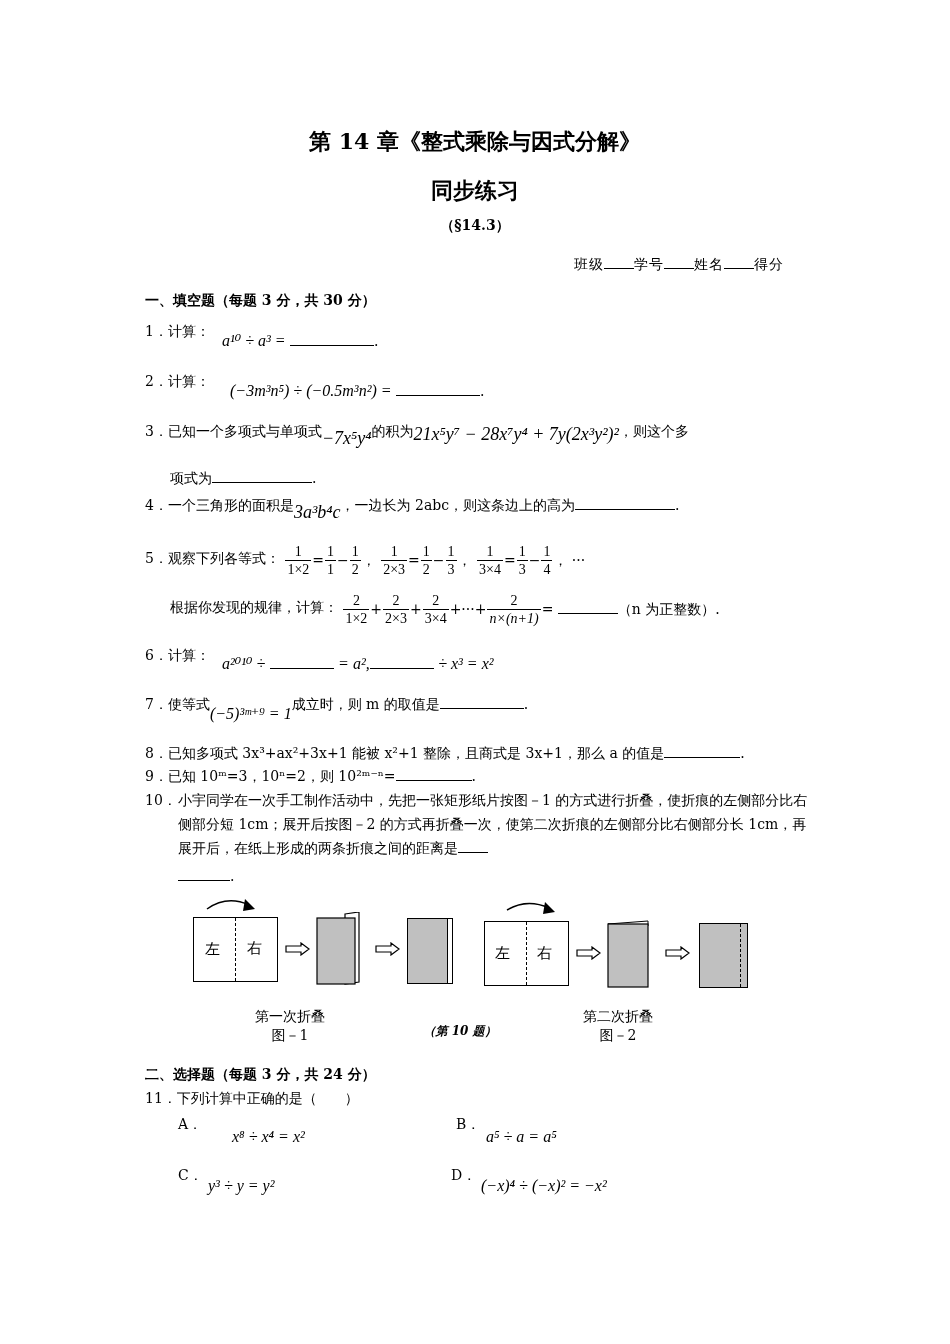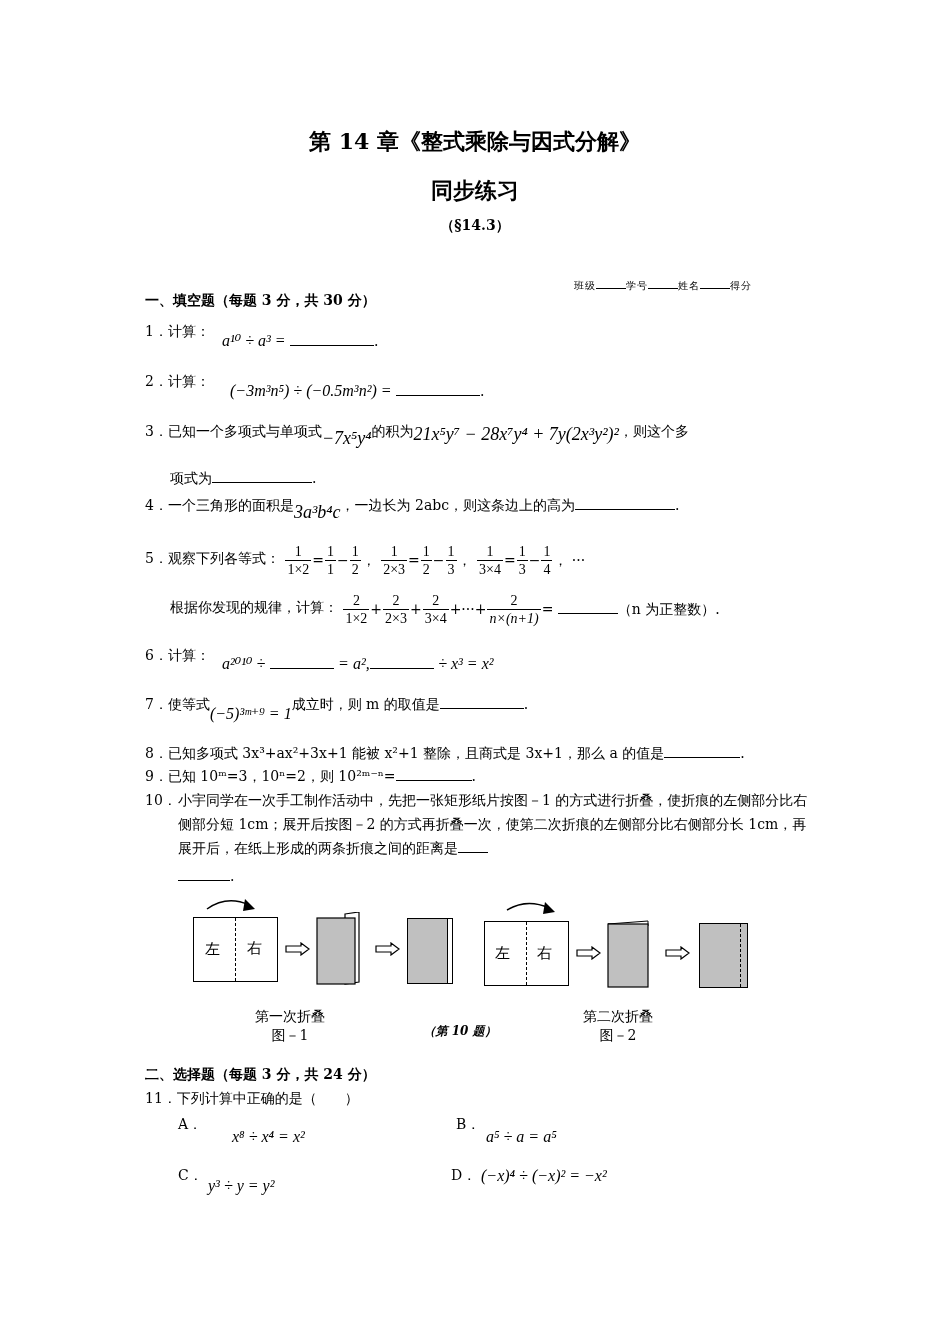--- a/index.html
+++ b/index.html
@@ -3,21 +3,21 @@
 <meta charset="utf-8">
 <style>
   html, body { margin: 0; padding: 0; background: #ffffff; }
   body { width: 950px; height: 1344px; position: relative; overflow: hidden;
          font-family: "DejaVu Serif", "Liberation Serif", serif; color: #000; }
   .abs { position: absolute; }
   .title { left: 0; width: 950px; text-align: center; font-weight: bold; }
   .t1 { top: 127px; font-size: 22px; }
   .t2 { top: 176px; font-size: 22px; }
   .t3 { top: 217px; font-size: 14px; }
-  .info { top: 276px; left: 574px; font-size: 10px; letter-spacing: 1px; }
+  .info { top: 256px; left: 574px; font-size: 14px; letter-spacing: 1px; }
   .info .blank { display: inline-block; width: 30px; border-bottom: 1px solid #000; height: 12px; vertical-align: baseline; }
   .sec { font-weight: bold; font-size: 14px; left: 145px; }
   .q { font-size: 14px; left: 145px; line-height: 20px; white-space: nowrap; }
   .math { font-family: "Liberation Serif", "DejaVu Serif", serif; font-style: italic; font-size: 16px; }
   .blank-line { display: inline-block; border-bottom: 1px solid #000; height: 14px; vertical-align: baseline; }
   .frac { display: inline-block; vertical-align: middle; text-align: center; font-family: "Liberation Serif", serif; font-size: 14px; margin: 0 1px; }
   .frac span { display: block; line-height: 17px; padding: 0 2px; }
   .frac .num { border-bottom: 1px solid #000; }
   .para { left: 178px; width: 630px; font-size: 14px; line-height: 24px; white-space: normal; }
   .fig { position: absolute; }
@@ -182,14 +182,14 @@
 <div class="opt" style="left:456px;top:1116px;">
   <span>B．</span>
   <span class="math abs" style="left:30px;top:12px;white-space:nowrap;">a⁵ ÷ a = a⁵</span>
 </div>
 <div class="opt" style="left:178px;top:1167px;">
   <span>C．</span>
   <span class="math abs" style="left:30px;top:10px;white-space:nowrap;">y³ ÷ y = y²</span>
 </div>
 <div class="opt" style="left:451px;top:1167px;">
   <span>D．</span>
-  <span class="math abs" style="left:30px;top:0;white-space:nowrap;text-align:right;">(−x)⁴ ÷ (−x)² = −x²</span>
+  <span class="math abs" style="left:30px;top:10px;white-space:nowrap;text-align:right;">(−x)⁴ ÷ (−x)² = −x²</span>
 </div>
 
 </body></html>

